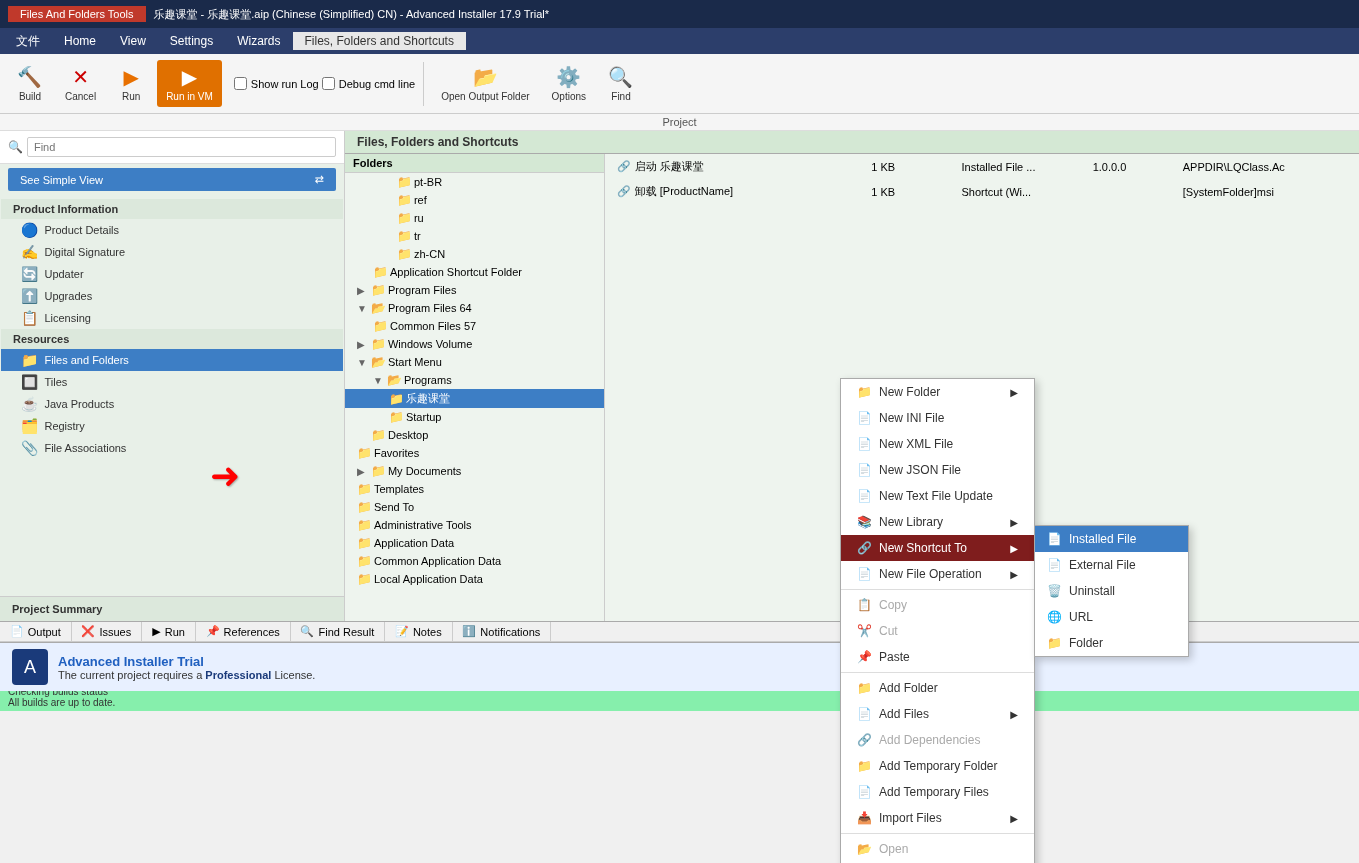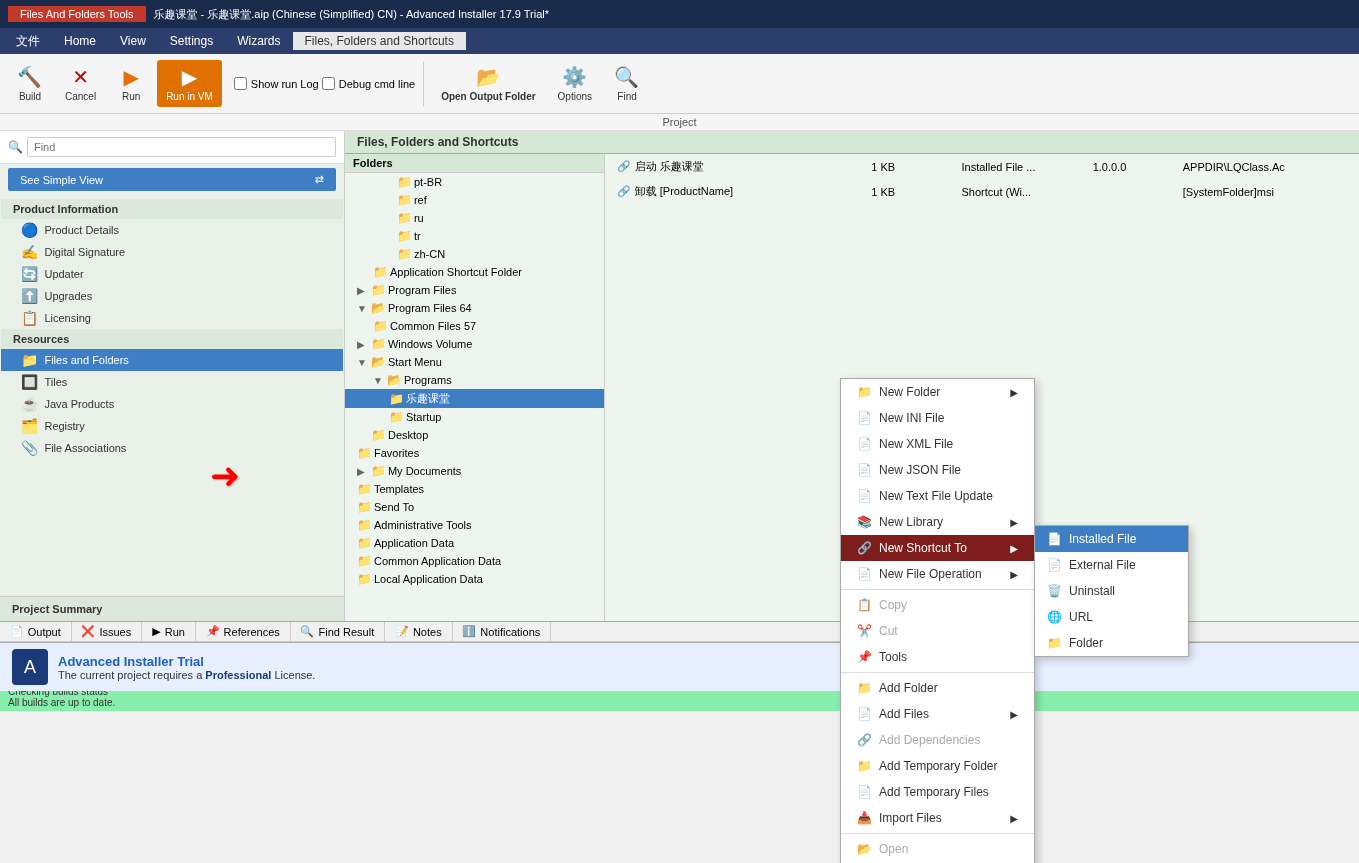--- a/index.html
+++ b/index.html
@@ -218,21 +218,21 @@
       <span>Show run Log</span>
     </div>
     <div class="toolbar-checkbox">
       <input type="checkbox" style="">
       <span>Debug cmd line</span>
     </div>
   </div>
   <div class="toolbar-divider"></div>
   <div class="toolbar-btn">
     <span class="icon">📂</span>
-    <span style="font-size:10px; text-align:center;font-weight:bold;">Open Output Folder</span>
+    <span style="font-size:10px; text-align:center;">Open Output Folder</span>
   </div>
   <div class="toolbar-btn">
     <span class="icon">⚙️</span>
     <span>Options</span>
   </div>
   <div class="toolbar-btn">
     <span class="icon">🔍</span>
     <span>Find</span>
   </div>
 </div>
@@ -465,21 +465,21 @@
     <span class="ctx-arrow">▶</span>
   </div>
   <div class="ctx-divider"></div>
   <div class="ctx-item disabled">
     <span><span class="ctx-icon">📋</span><span>Copy</span></span>
   </div>
   <div class="ctx-item disabled">
     <span><span class="ctx-icon">✂️</span><span>Cut</span></span>
   </div>
   <div class="ctx-item">
-    <span><span class="ctx-icon">📌</span><span>Tools</span></span>
+    <span><span class="ctx-icon">📌</span><span>Paste</span></span>
   </div>
   <div class="ctx-divider"></div>
   <div class="ctx-item">
     <span><span class="ctx-icon">📁</span><span>Add Folder</span></span>
   </div>
   <div class="ctx-item">
     <span><span class="ctx-icon">📄</span><span>Add Files</span></span>
     <span class="ctx-arrow">▶</span>
   </div>
   <div class="ctx-item disabled">

